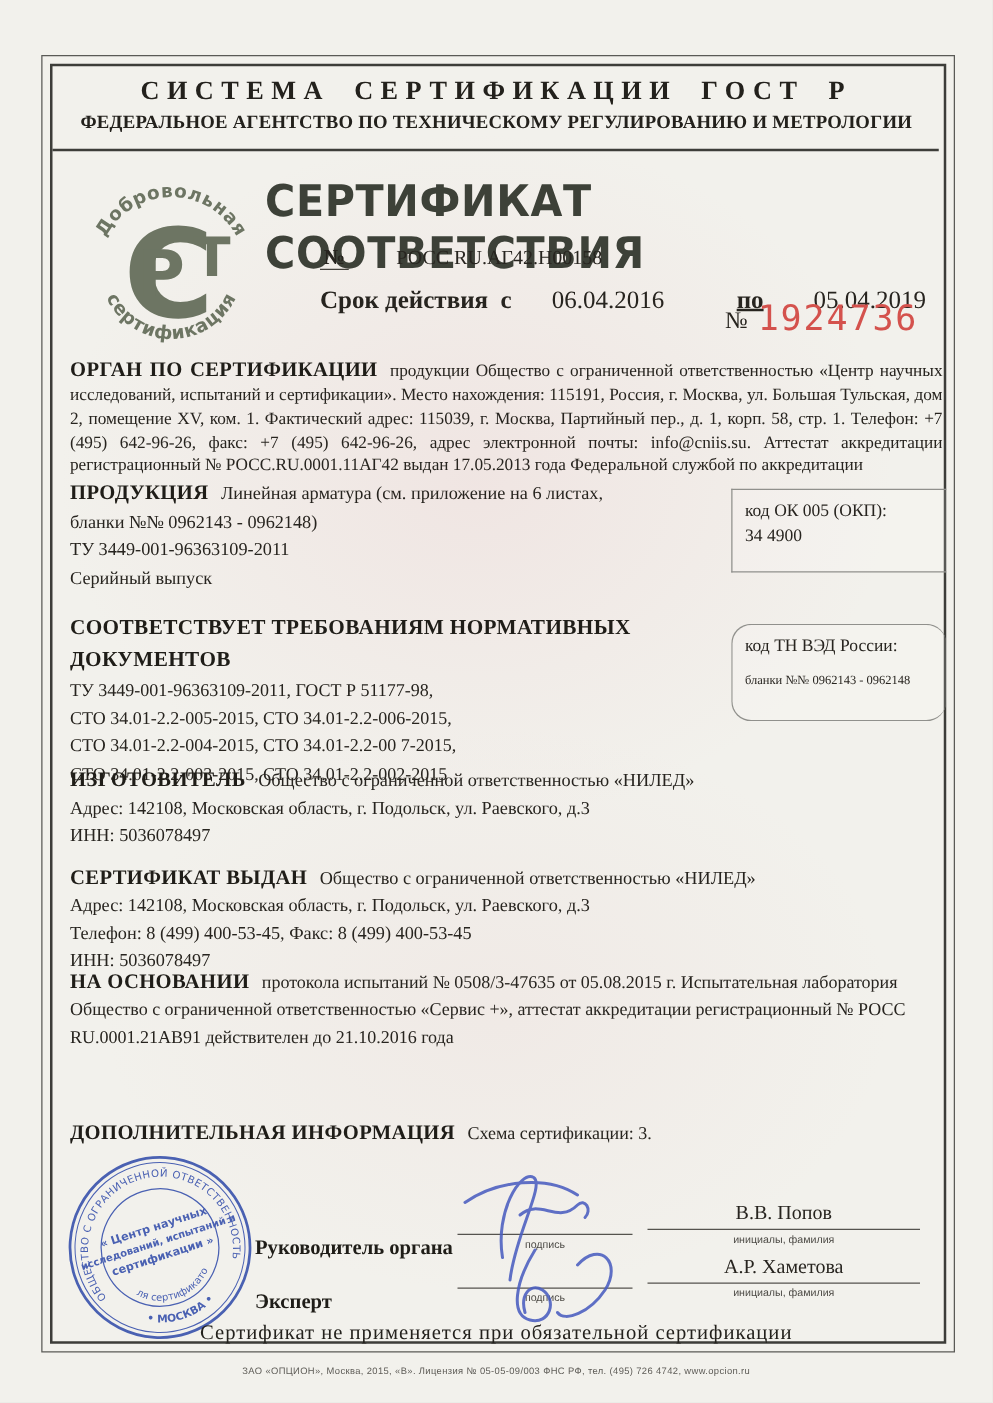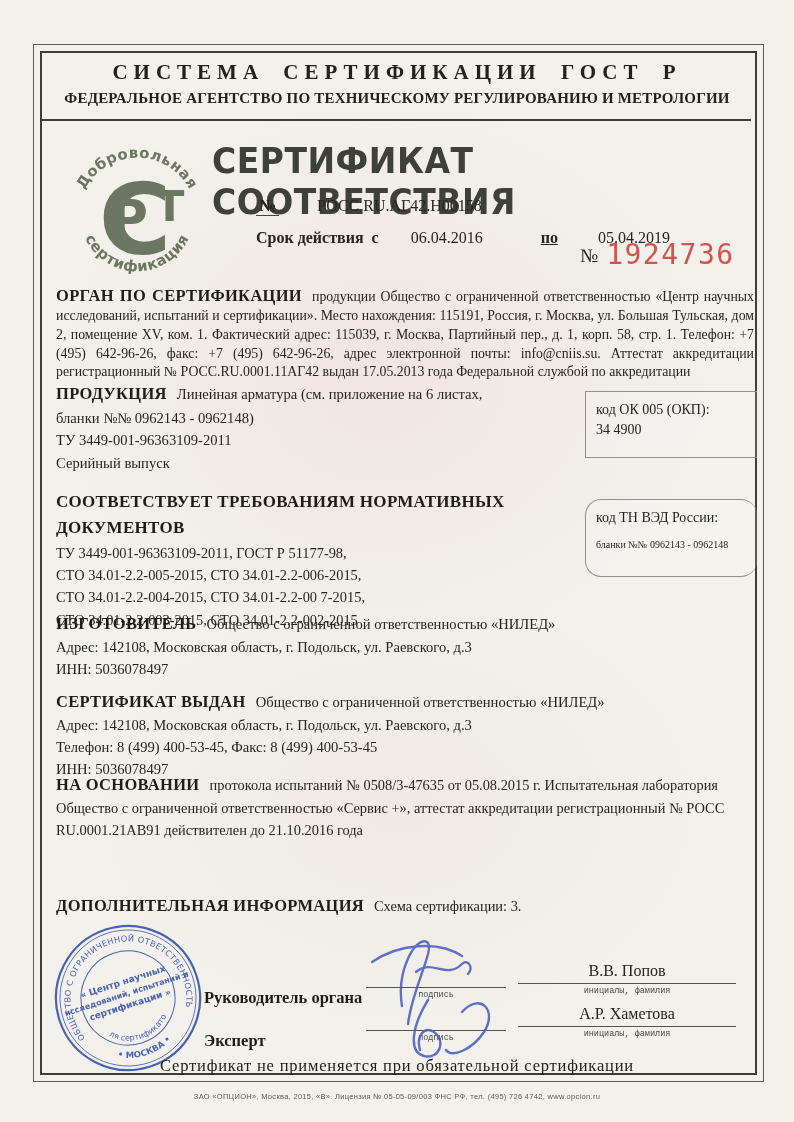--- a/index.html
+++ b/index.html
@@ -21,21 +21,21 @@
       font-size:15px;letter-spacing:0.2px;color:#23211c;}
   .header-rule{position:absolute;left:42px;top:119px;width:709px;border-top:2px solid #3d3d39;}
   
   .rst-logo{position:absolute;left:58px;top:136px;width:158px;height:158px;}
   
   .doc-title{position:absolute;left:212px;top:140px;width:536px;font-family:"DejaVu Sans", sans-serif;
       font-weight:bold;font-size:33px;letter-spacing:0.5px;color:#3d4138;transform:scaleY(1.06);transform-origin:top;}
   .num-row{position:absolute;left:256px;top:196px;font-size:17px;}
   .num-row .lbl{font-weight:bold;border-bottom:1px solid #44423d;padding:0 3px;}
   .num-row .val{margin-left:38px;font-size:16px;}
-  .validity-row{position:absolute;left:256px;top:229px;font-size:16px;display:flex;}
+  .validity-row{position:absolute;left:256px;top:229px;font-size:20px;display:flex;}
   .validity-row span{white-space:pre;}
   .validity-row .b{font-weight:bold;}
   .validity-row .d1{margin-left:32px;}
   .validity-row .b2{margin-left:58px;font-weight:bold;text-decoration:underline;}
   .validity-row .d2{margin-left:40px;text-align:right;}
   .serial{position:absolute;left:580px;top:238px;font-size:19px;}
   .serial .digits{font-family:"DejaVu Sans Mono", monospace;font-size:28px;letter-spacing:1.5px;
       color:#d4524d;margin-left:8px;vertical-align:-2px;}
   
   .sec-label{font-weight:bold;font-size:16.5px;letter-spacing:0.3px;margin-right:10px;color:#1f1d18;}
@@ -53,21 +53,21 @@
   .basis{position:absolute;left:56px;top:759px;width:676px;font-size:14.4px;line-height:1.5;}
   .additional{position:absolute;left:56px;top:896px;width:660px;font-size:14.4px;}
   
   .stamp{position:absolute;left:48px;top:918px;width:160px;height:160px;opacity:0.92;}
   
   .sig-role{position:absolute;left:204px;font-weight:bold;font-size:16.5px;color:#1f1d18;}
   .r1{top:988px;} .r2{top:1031px;}
   .sig-line{position:absolute;border-bottom:1.2px solid #55534e;}
   .l1{left:366px;top:987px;width:140px;} .l2{left:366px;top:1030px;width:140px;}
   .nl1{left:518px;top:983px;width:218px;} .nl2{left:518px;top:1026px;width:218px;}
-  .sig-cap{position:absolute;font-family:Liberation Mono, monospace;font-size:8.5px;color:#4c4a45;text-align:center;}
+  .sig-cap{position:absolute;font-family:Liberation Sans, sans-serif;font-size:8.5px;color:#4c4a45;text-align:center;}
   .c1{left:366px;top:990px;width:140px;} .c2{left:366px;top:1033px;width:140px;}
   .nc1{left:518px;top:986px;width:218px;} .nc2{left:518px;top:1029px;width:218px;}
   .sig-name{position:absolute;left:518px;width:218px;text-align:center;font-size:16px;}
   .n1{top:962px;} .n2{top:1005px;}
   .autograph{position:absolute;left:350px;top:928px;width:180px;height:140px;}
   .disclaimer{position:absolute;left:44px;top:1056px;width:706px;text-align:center;font-size:16.5px;
       letter-spacing:0.8px;color:#23211c;}
   .footer{position:absolute;left:0;top:1092px;width:794px;text-align:center;
       font-family:"Liberation Sans", sans-serif;font-size:7.5px;letter-spacing:0.3px;color:#5d5b56;}
   svg text{font-family:"DejaVu Sans", sans-serif;}

